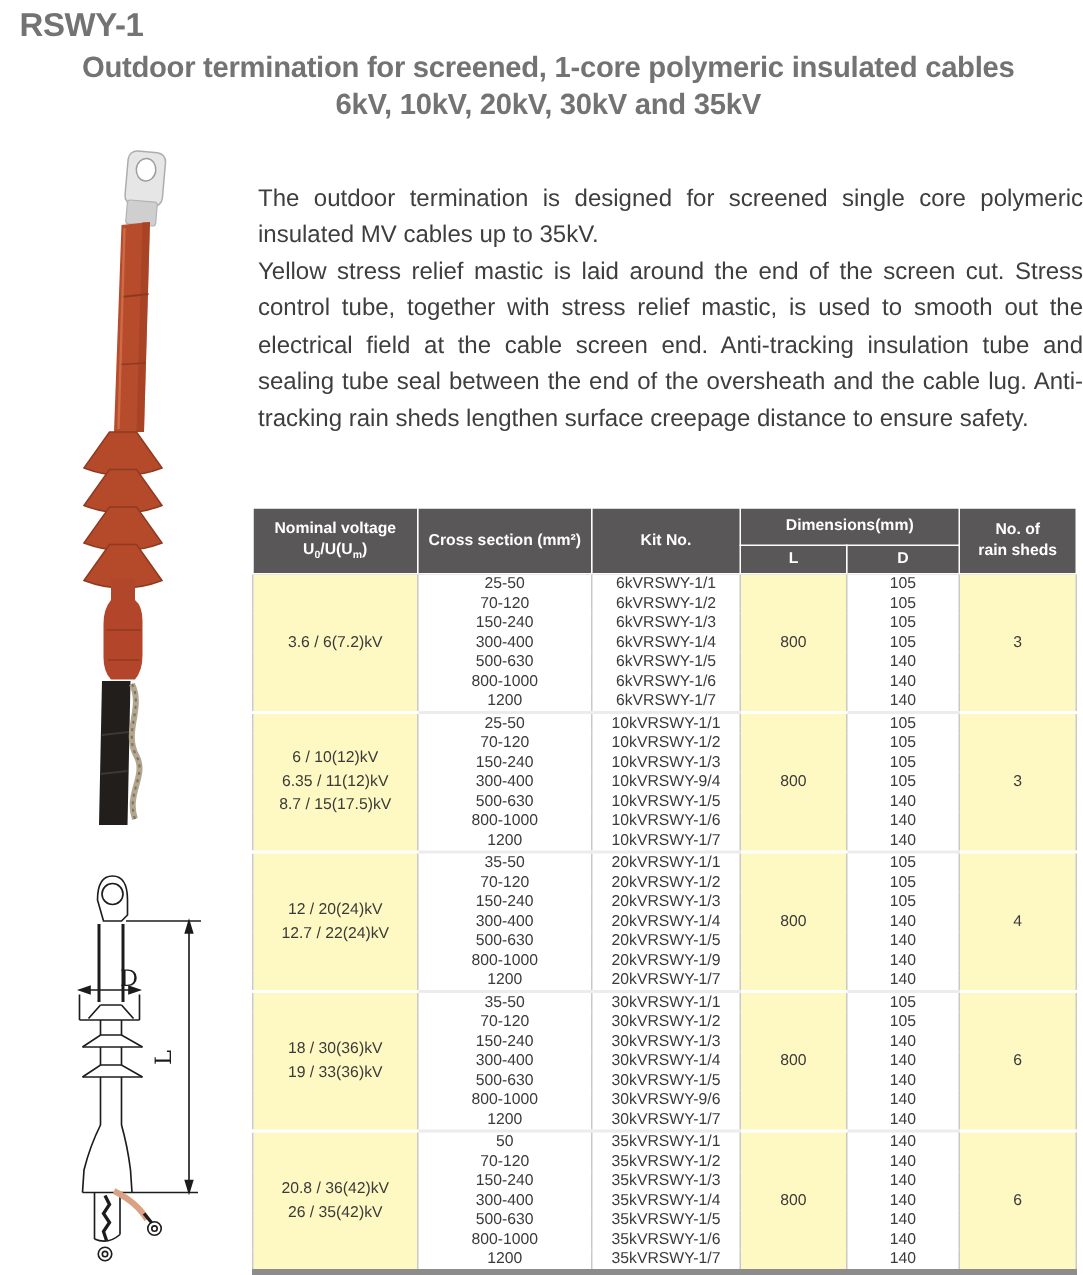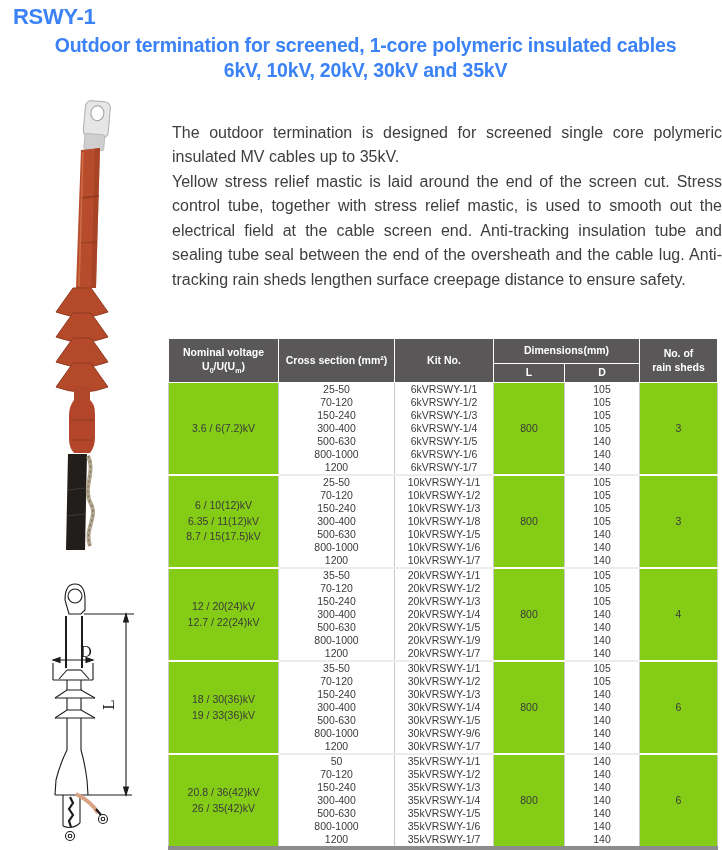--- a/index.html
+++ b/index.html
@@ -1,40 +1,40 @@
 <!DOCTYPE html>
 <html><head>
 <meta charset="utf-8">
 <style>
   * { box-sizing: border-box; margin: 0; padding: 0; }
   html, body { width: 722px; height: 850px; background: #fff; overflow: hidden; }
   body { position: relative; font-family: "Liberation Sans", "DejaVu Sans", sans-serif; }
 
-  .title-block { position: absolute; left: 13px; top: 4px; color: #3b82f6; width: 705px; }
+  .title-block { position: absolute; left: 13px; top: 4px; color: #737373; width: 705px; }
   .product-code { font-size: 22px; font-weight: bold; letter-spacing: -0.3px; }
   .product-title { font-size: 19.5px; font-weight: bold; line-height: 1.3; letter-spacing: -0.2px; margin-top: 3px; text-align: center; }
 
   .description { position: absolute; left: 172px; top: 121px; width: 550px;
     font-size: 16px; line-height: 1.53; color: #3e3e3e; text-align: justify; }
   .description p + p { }
 
   .photo-wrap { position: absolute; left: 15px; top: 98px; width: 150px; height: 465px; }
   .diagram-wrap { position: absolute; left: 10px; top: 580px; width: 165px; height: 270px; }
 
   table.spec { position: absolute; left: 168px; top: 338px; width: 549px;
     border-collapse: collapse; table-layout: fixed;
     border-bottom: 4px solid #8c8c8c; }
   .spec th { background: #595757; color: #fff; font-size: 10.5px; font-weight: bold;
     border: 1.5px solid #fff; line-height: 1.3; padding: 2px 1px; text-align: center; }
   .spec thead tr:first-child th { height: 25px; }
   .spec thead tr:last-child th { height: 19px; padding: 0; }
   .spec td { text-align: center; font-size: 10.5px; color: #3a3a3a;
     height: 13px; line-height: 13px; padding: 0;
     border-left: 1px solid #c9c9c9; border-right: 1px solid #c9c9c9; background: #fff; }
-  .spec td.sh { background: #84cc16; }
+  .spec td.sh { background: #fef9c3; }
   .spec td.v { line-height: 1.5; }
   .spec tr.sec-start td { border-top: 2px solid #ececec; }
   .spec tr.sec-start td.sh { border-top: 2px solid #ffffff; }
   sub { font-size: 7px; }
 </style>
 </head>
 <body>
 
 <div class="title-block">
   <div class="product-code">RSWY-1</div>
@@ -237,21 +237,21 @@
         <td>10kVRSWY-1/2</td>
         <td>105</td>
       </tr>
     <tr>
         <td>150-240</td>
         <td>10kVRSWY-1/3</td>
         <td>105</td>
       </tr>
     <tr>
         <td>300-400</td>
-        <td>10kVRSWY-1/8</td>
+        <td>10kVRSWY-9/4</td>
         <td>105</td>
       </tr>
     <tr>
         <td>500-630</td>
         <td>10kVRSWY-1/5</td>
         <td>140</td>
       </tr>
     <tr>
         <td>800-1000</td>
         <td>10kVRSWY-1/6</td>

